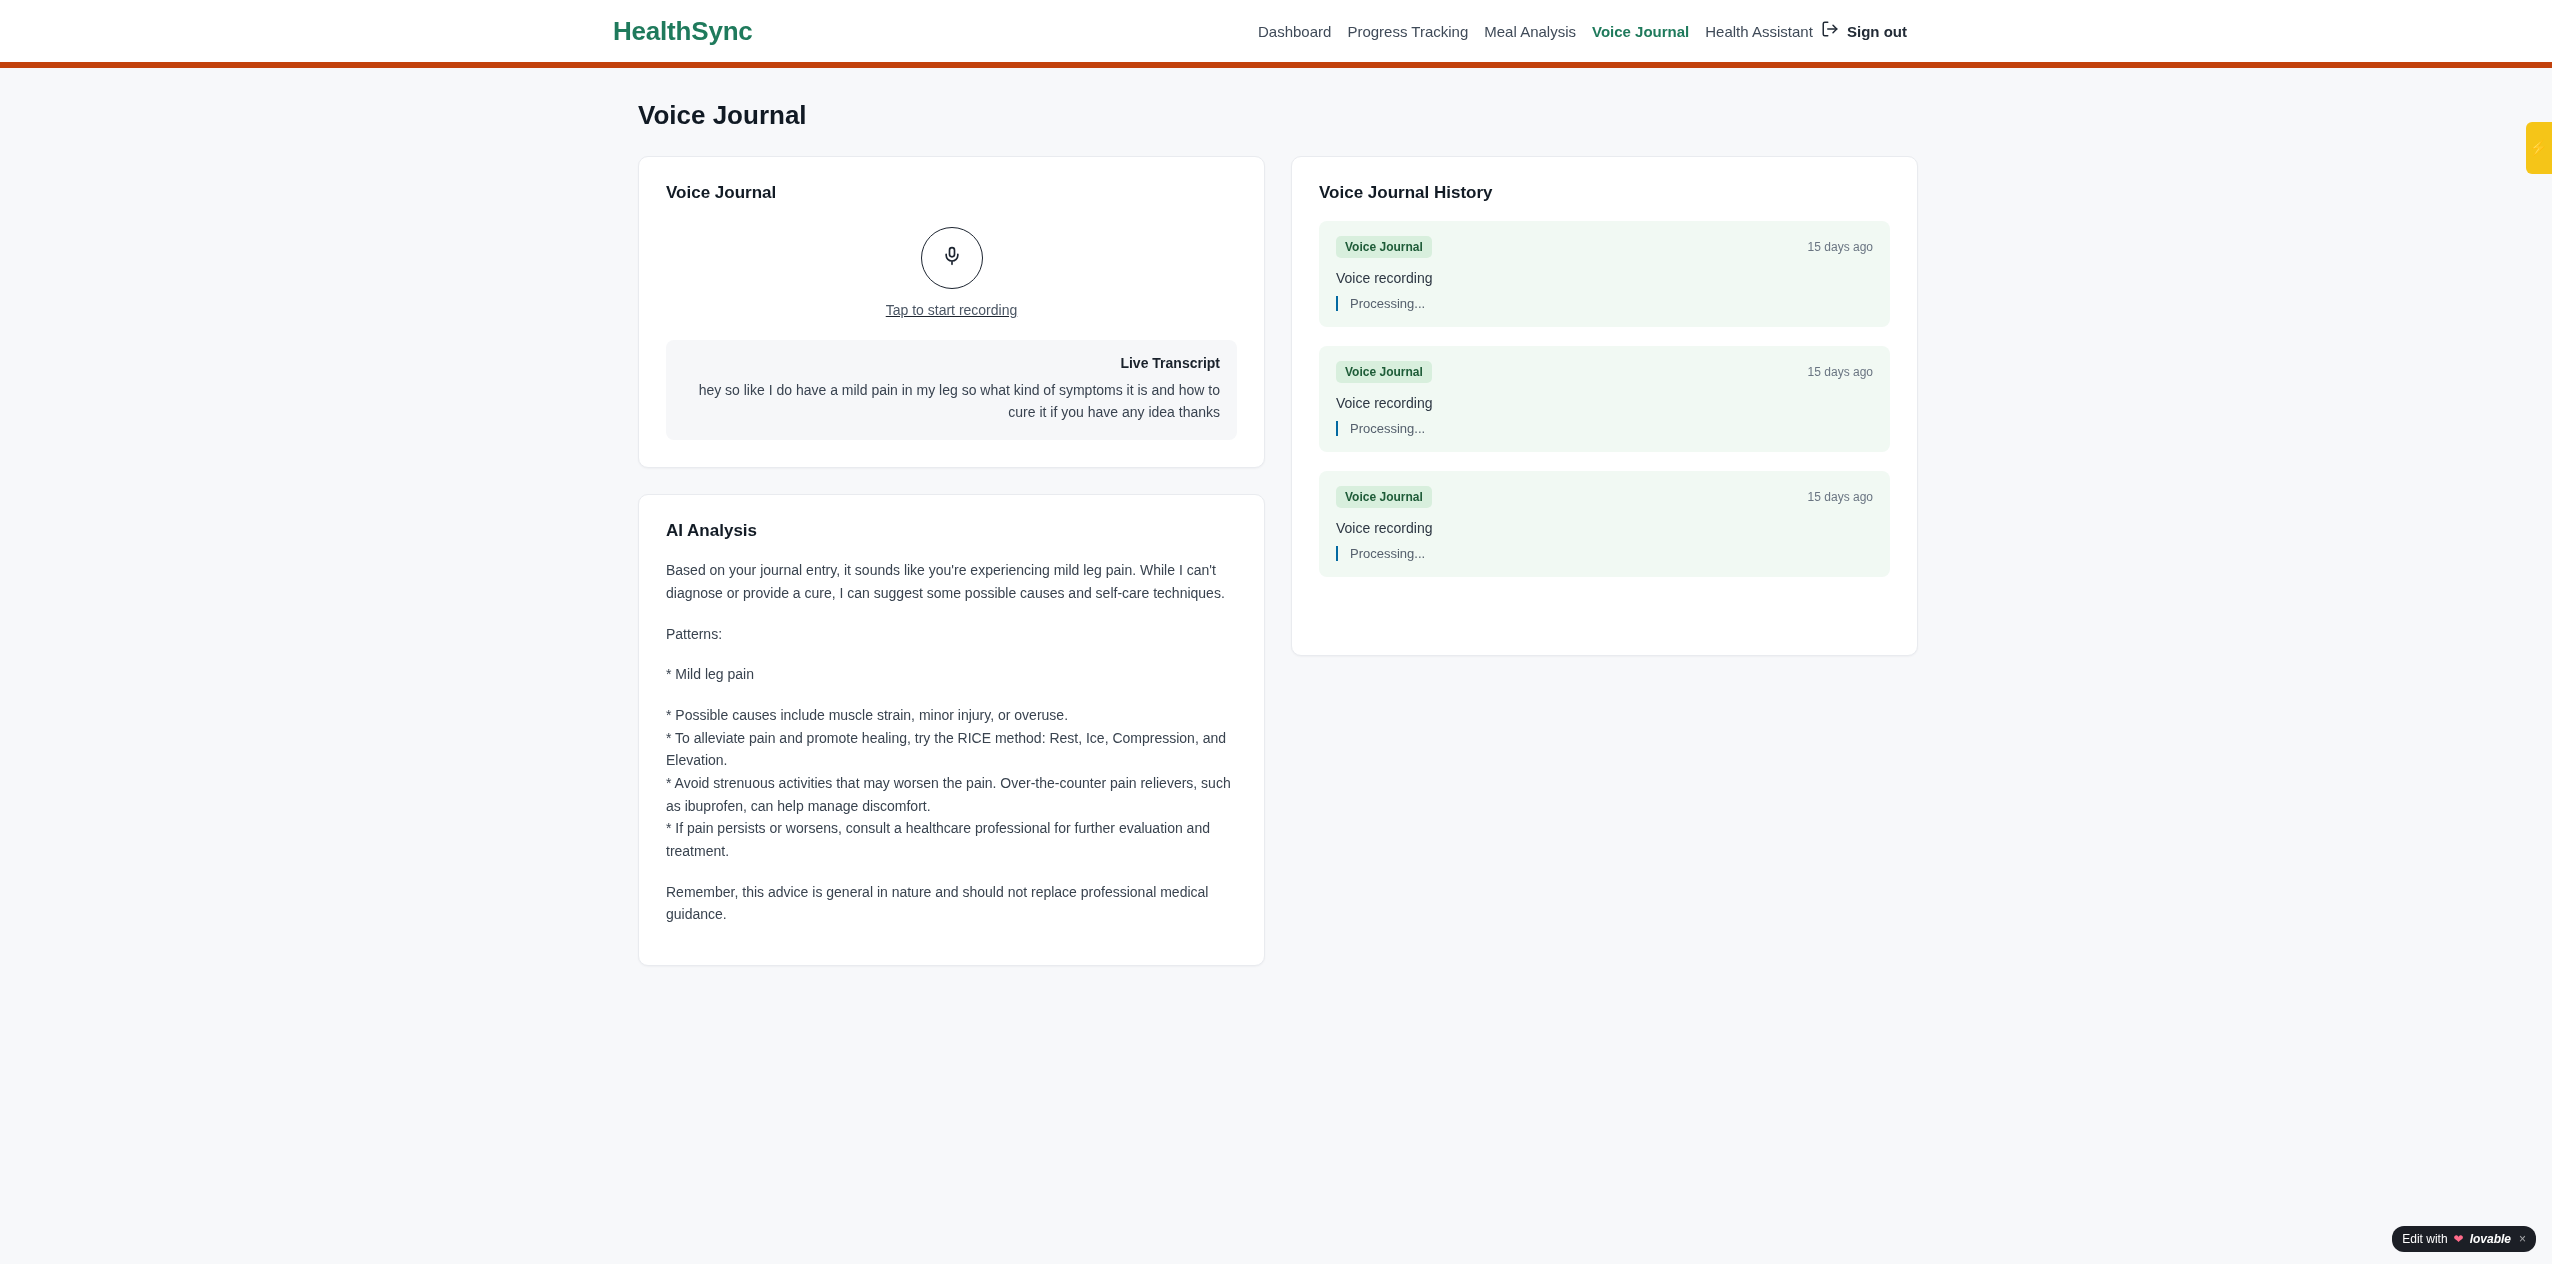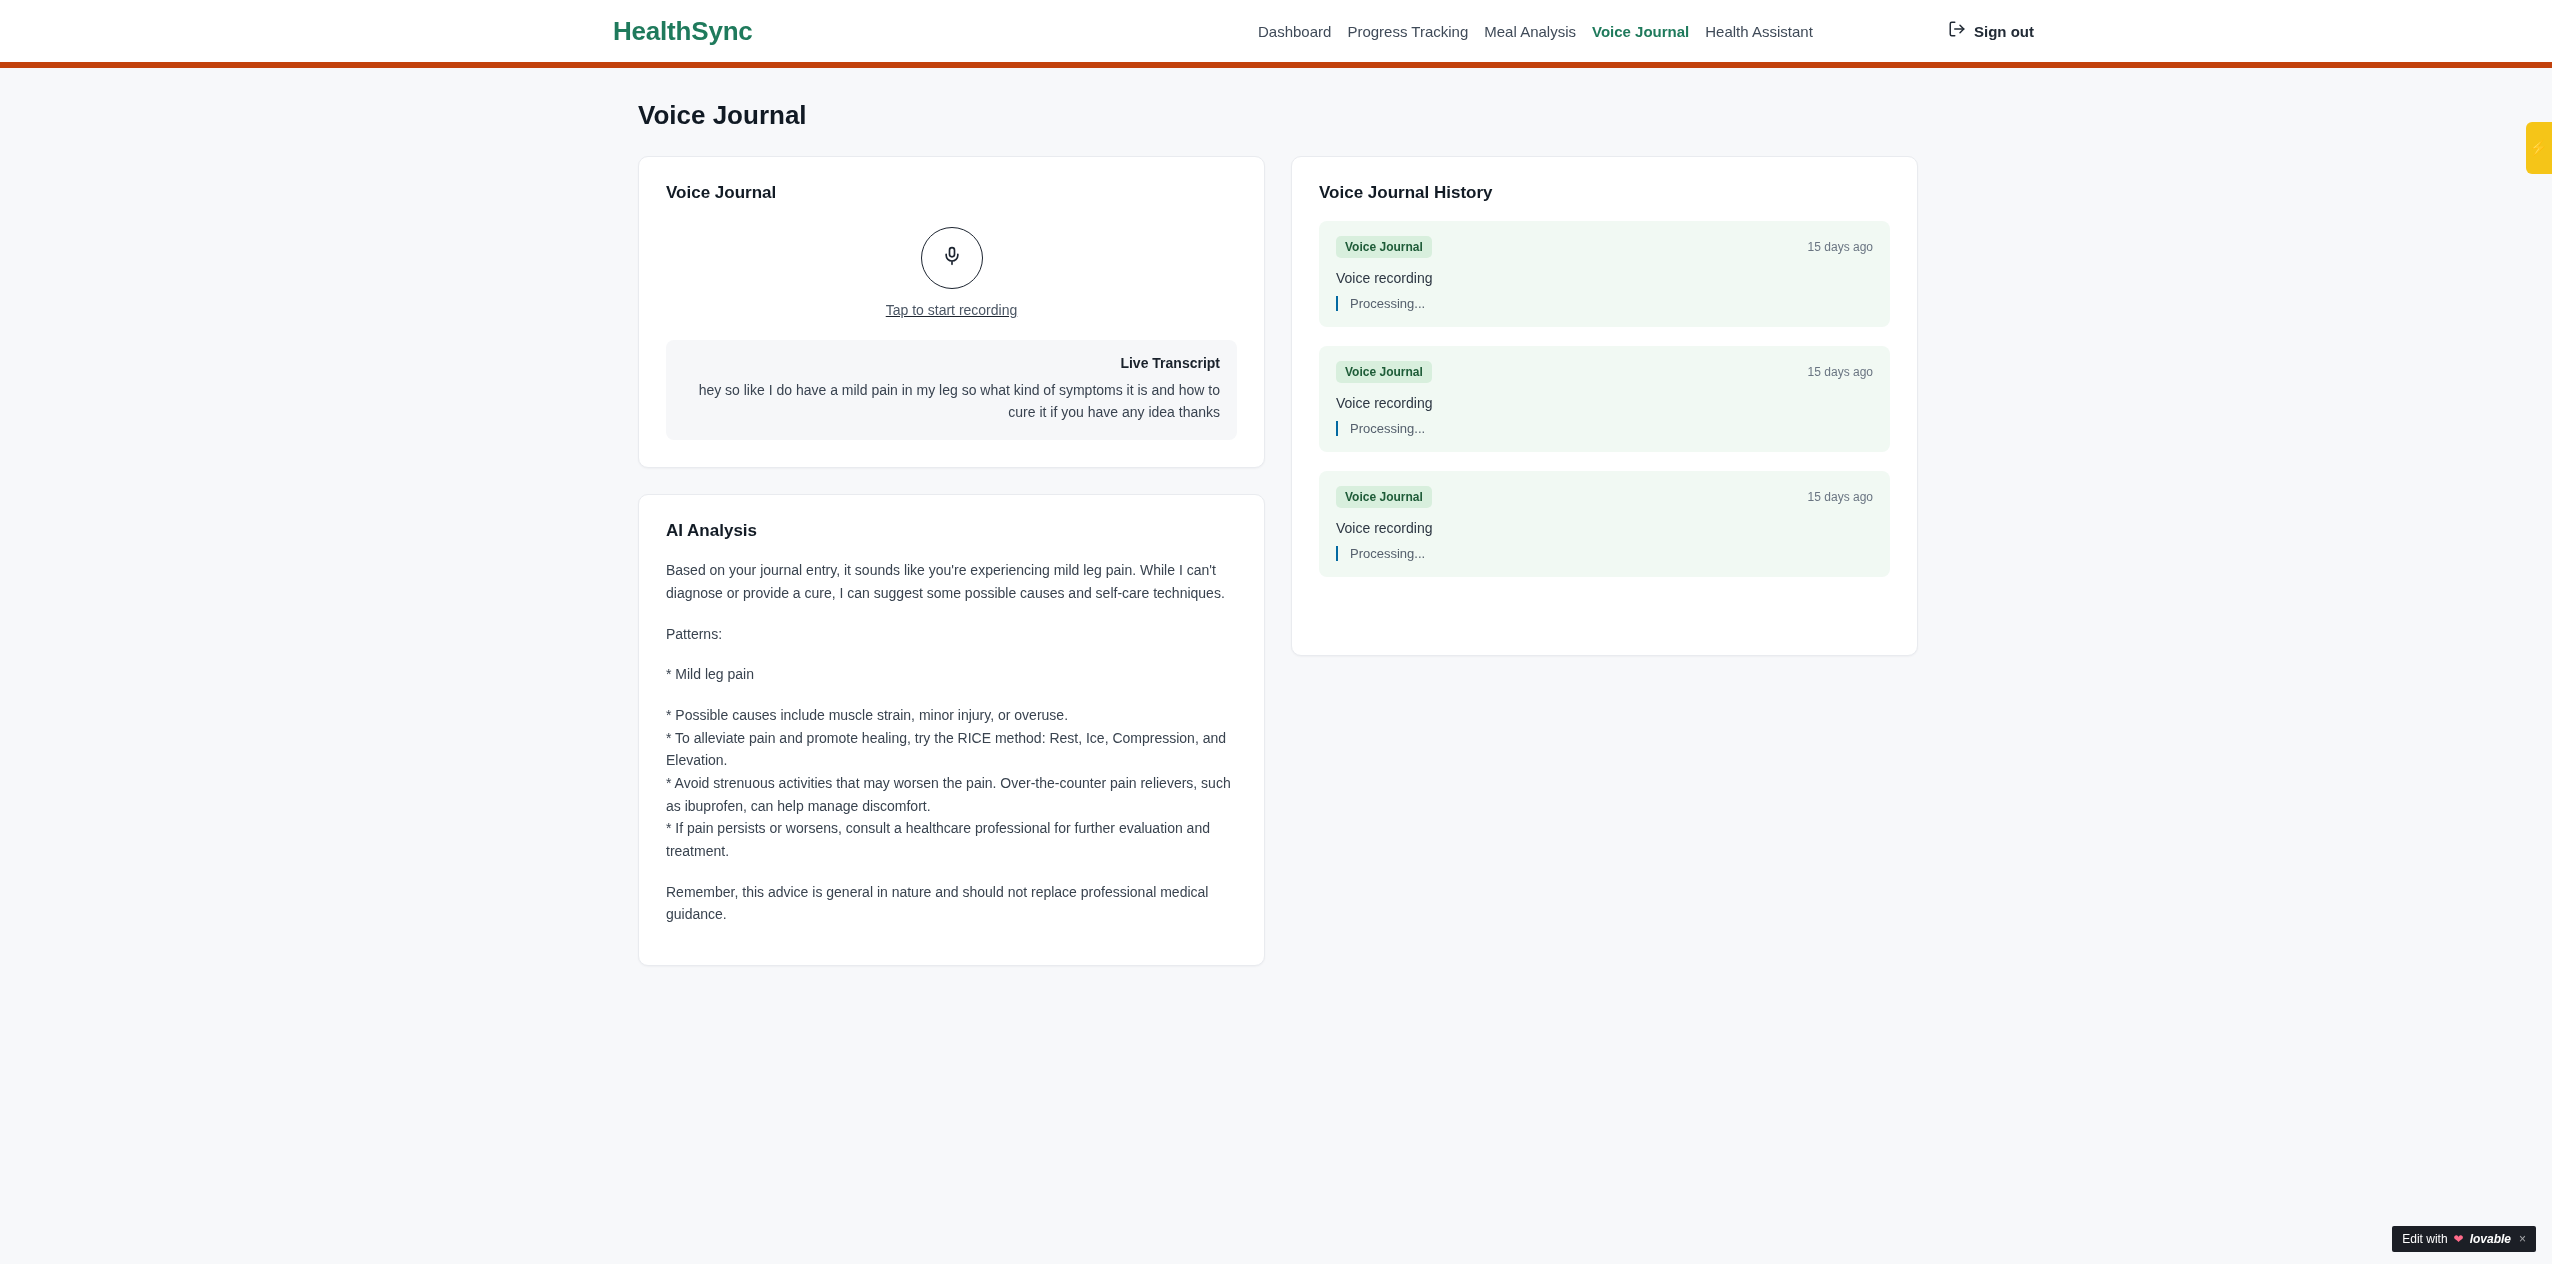--- a/index.html
+++ b/index.html
@@ -44,21 +44,21 @@
     color: #3f4a58;
     cursor: pointer;
     white-space: nowrap;
   }
   .nav-link.active {
     color: #1f7a5c;
     font-weight: bold;
   }
   .signout {
     position: absolute;
-    left: 1948px;
+    left: 1821px;
     display: flex;
     align-items: center;
     gap: 8px;
     cursor: pointer;
   }
   .signout-label {
     font-size: 15px;
     font-weight: bold;
     color: #222b36;
   }
@@ -211,21 +211,21 @@
   .edge-tab span { font-size: 15px; font-weight: bold; color: #2d2a17; }
 
   
   .lovable-badge {
     position: absolute;
     right: 16px;
     bottom: 12px;
     height: 26px;
     background: #1c1f26;
     color: #ffffff;
-    border-radius: 2px;
+    border-radius: 12px;
     display: flex;
     align-items: center;
     gap: 6px;
     padding: 0 10px;
     font-size: 12px;
     cursor: pointer;
   }
   .lovable-badge .heart { color: #ff6b8a; font-size: 12px; }
   .lovable-badge .name { font-weight: bold; font-style: italic; }
   .lovable-badge .x { opacity: .6; margin-left: 2px; }

